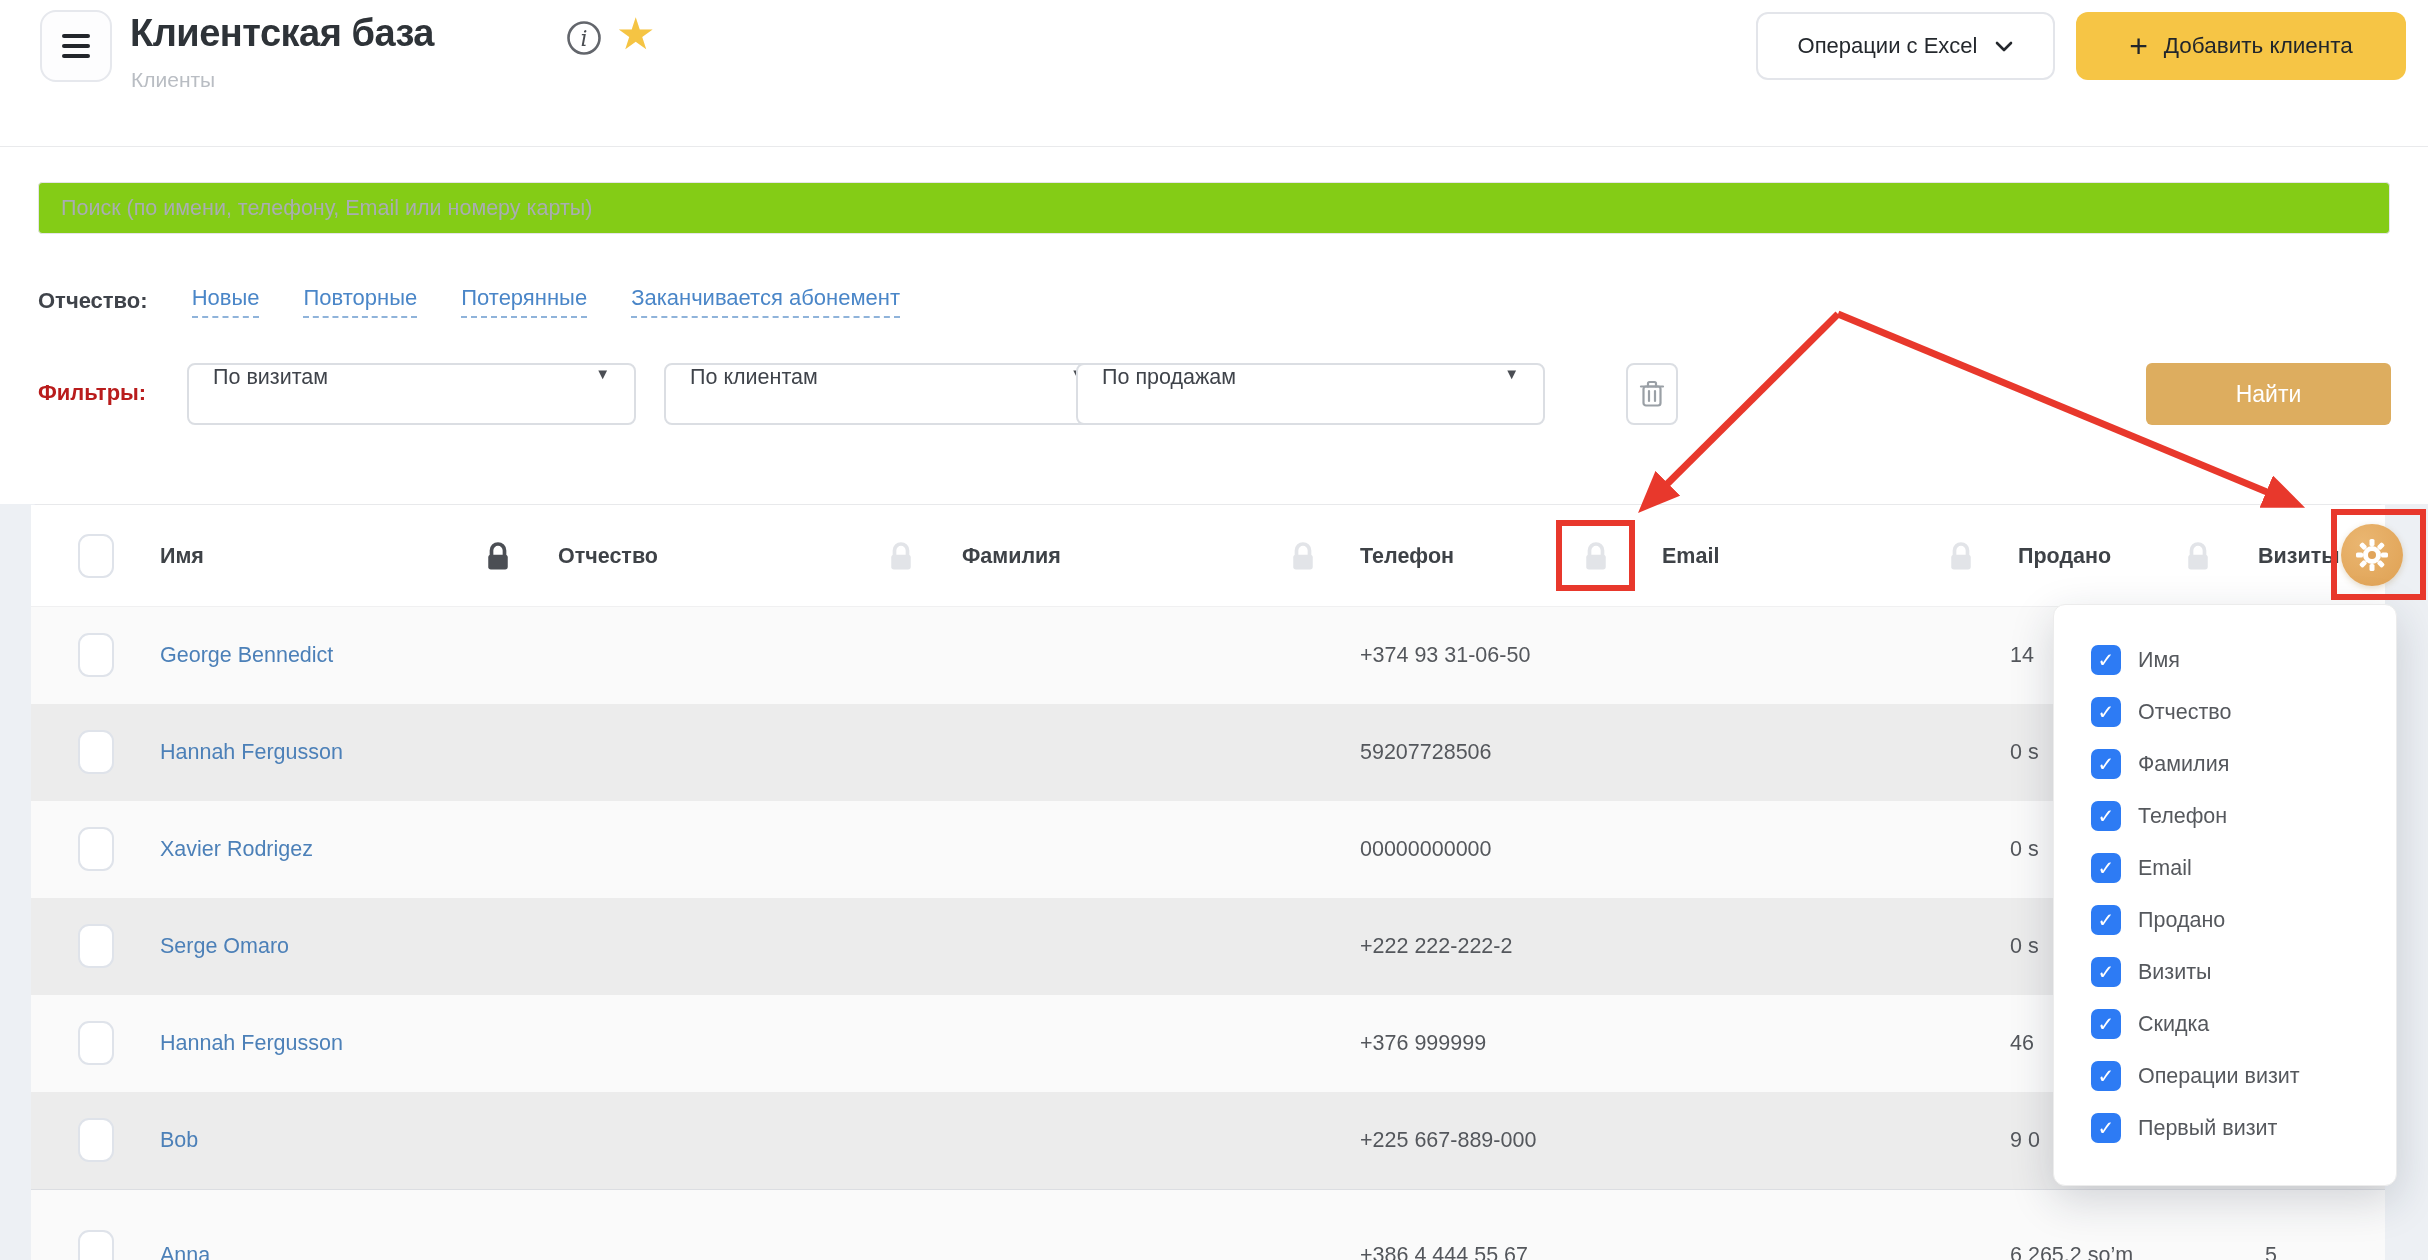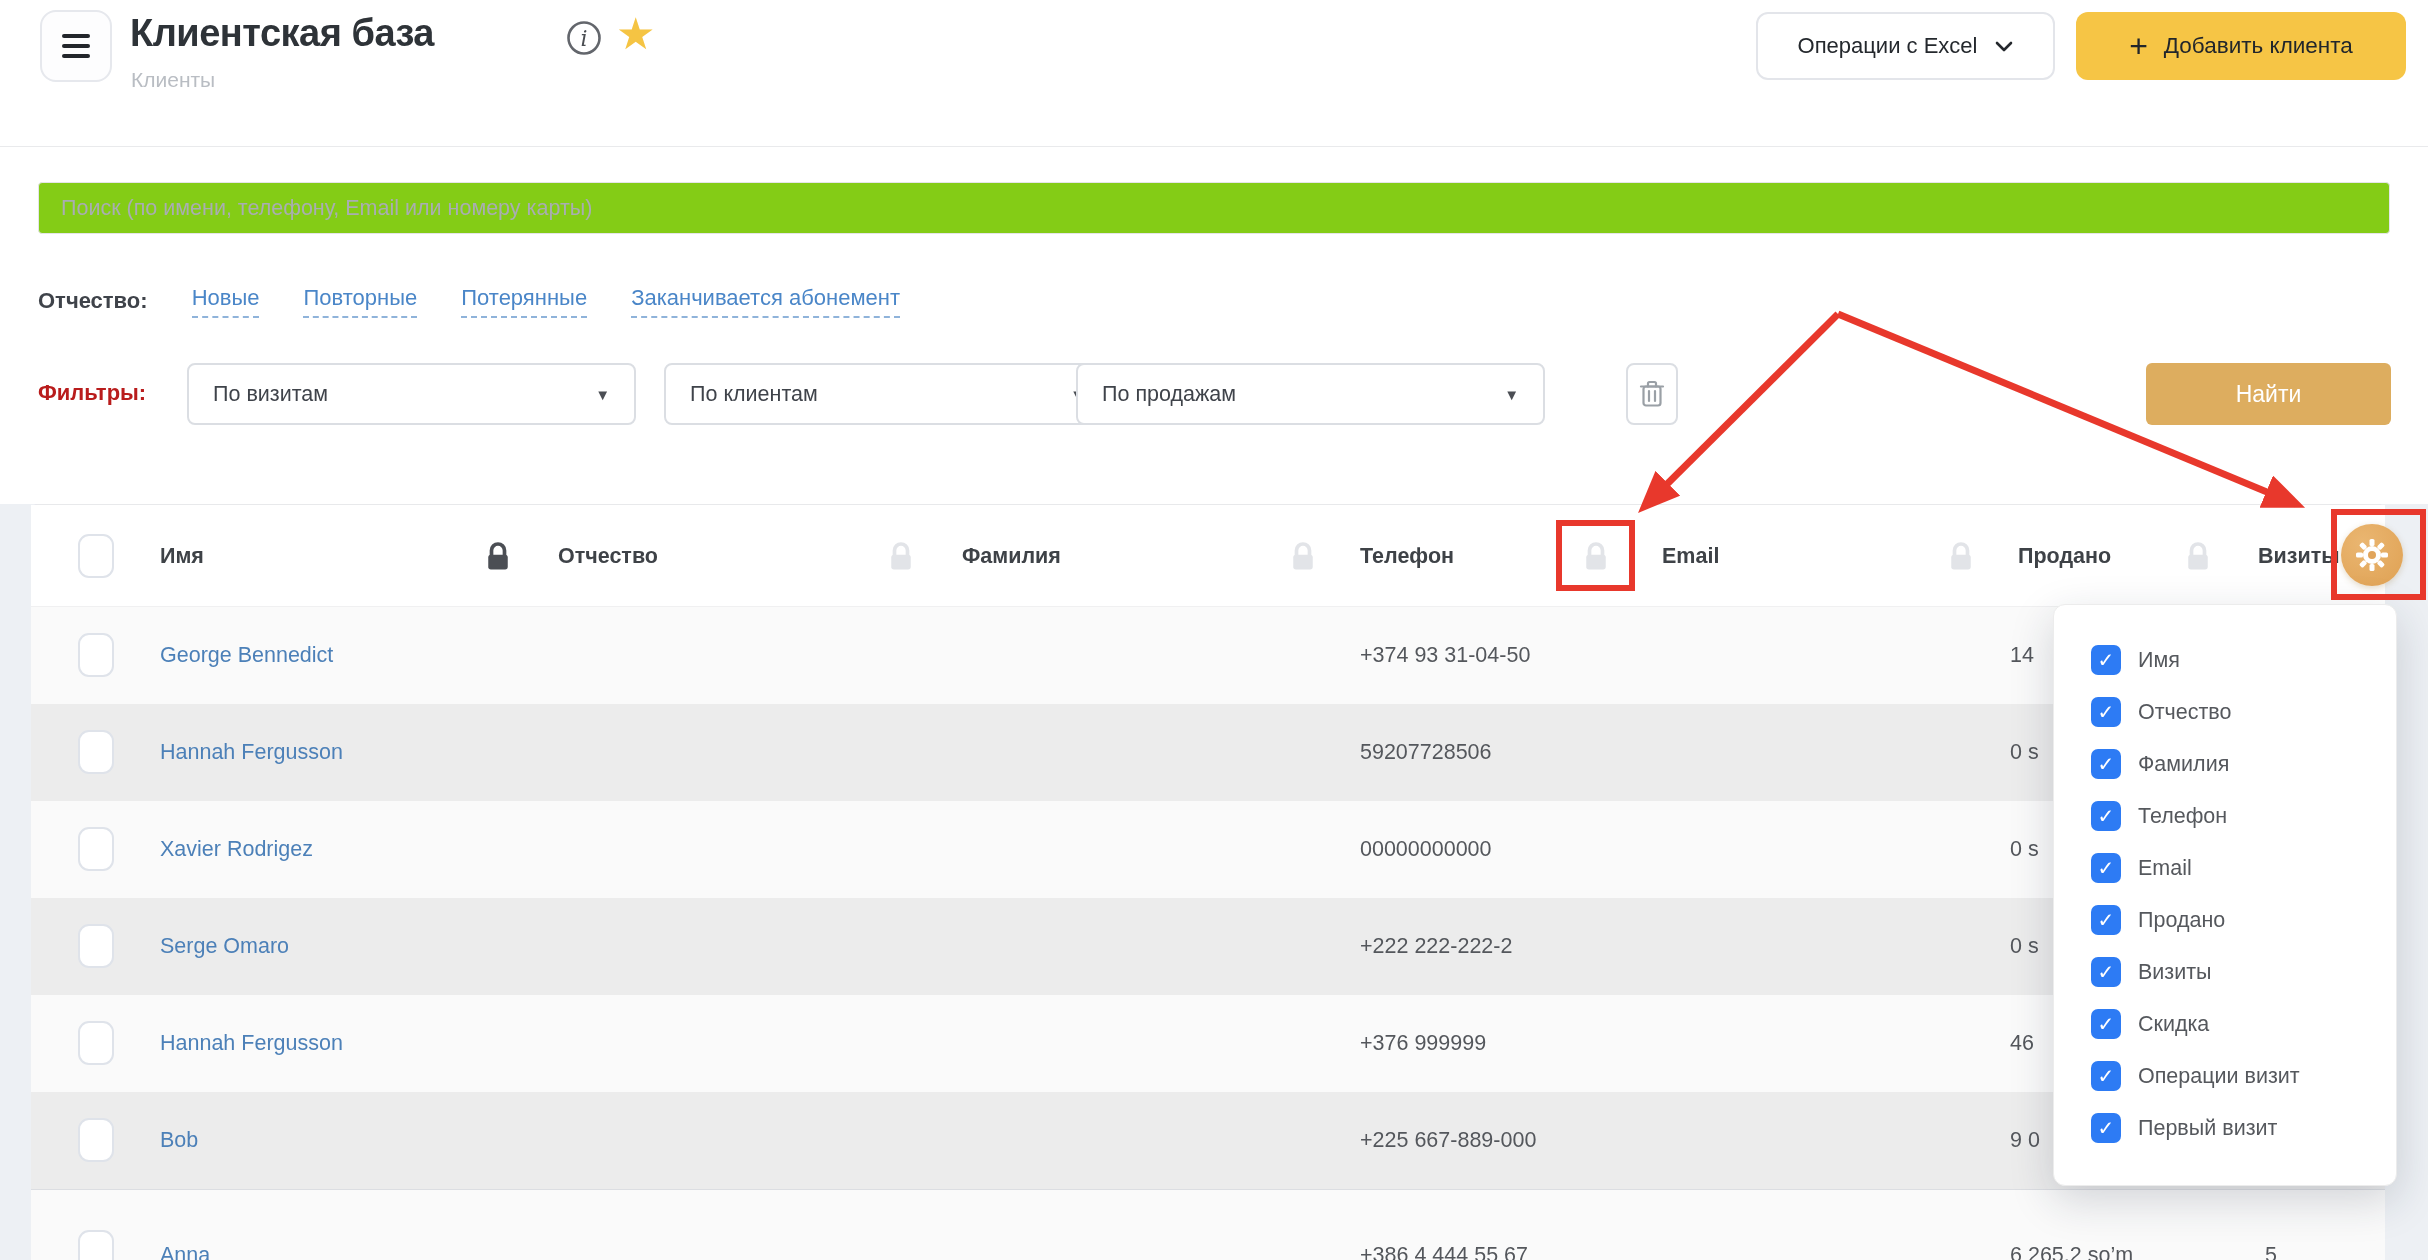--- a/index.html
+++ b/index.html
@@ -34,21 +34,21 @@
     color:#3f434a; outline:none; font-family:inherit; }
   .search::placeholder { color:#a9adb2; }
 
   .segments { left:38px; top:281px; height:40px; display:flex; align-items:center; gap:44px; }
   .seg-label { font-size:22px; font-weight:700; color:#3f434a; }
   .seg-link { font-size:22px; color:#4a86c8; text-decoration:none;
     border-bottom:2px dashed #8fb3da; padding-bottom:5px; cursor:pointer; }
 
   .flt-label { left:38px; top:380px; font-size:22px; font-weight:700; color:#b91c1c; }
   .sel { top:363px; height:62px; background:#fff; border:2px solid #dbdee3; border-radius:8px;
-    display:flex; align-items:center; justify-content:space-between; padding:0 24px;
+    display:flex; justify-content:space-between; padding:0 24px;
     font-size:21.5px; color:#3f434a; cursor:pointer;gap:19px; }
   .sel .tri { font-size:15px; color:#4b4e54; }
   #sel1 { left:187px; width:449px; } #sel2 { left:664px; width:447px; } #sel3 { left:1076px; width:469px; }
   .btn-trash { left:1626px; top:363px; width:52px; height:62px; background:#fff;
     border:2px solid #dbdee3; border-radius:8px; display:flex; align-items:center;
     justify-content:center; cursor:pointer; }
   .btn-find { left:2146px; top:363px; width:245px; height:62px; background:#ddad5f; border:none;
     border-radius:6px; color:#fff; font-size:23px; font-family:inherit; cursor:pointer; }
 
   
@@ -233,21 +233,21 @@
           </g>
           <circle cx="18" cy="18" r="4" fill="#e1a55c"></circle>
         </svg>
       </span>
     </div>
 
     <div class="tbody">
         <div class="row row-light">
           <span class="rcheck"></span>
           <a class="cell c-name">George Bennedict</a>
-          <span class="cell c-phone">+374 93 31-04-50</span>
+          <span class="cell c-phone">+374 93 31-06-50</span>
           <span class="cell c-sold">14</span>
           <span class="cell c-visits"></span>
         </div>
         <div class="row row-gray">
           <span class="rcheck"></span>
           <a class="cell c-name">Hannah Fergusson</a>
           <span class="cell c-phone">59207728506</span>
           <span class="cell c-sold">0 s</span>
           <span class="cell c-visits"></span>
         </div>

